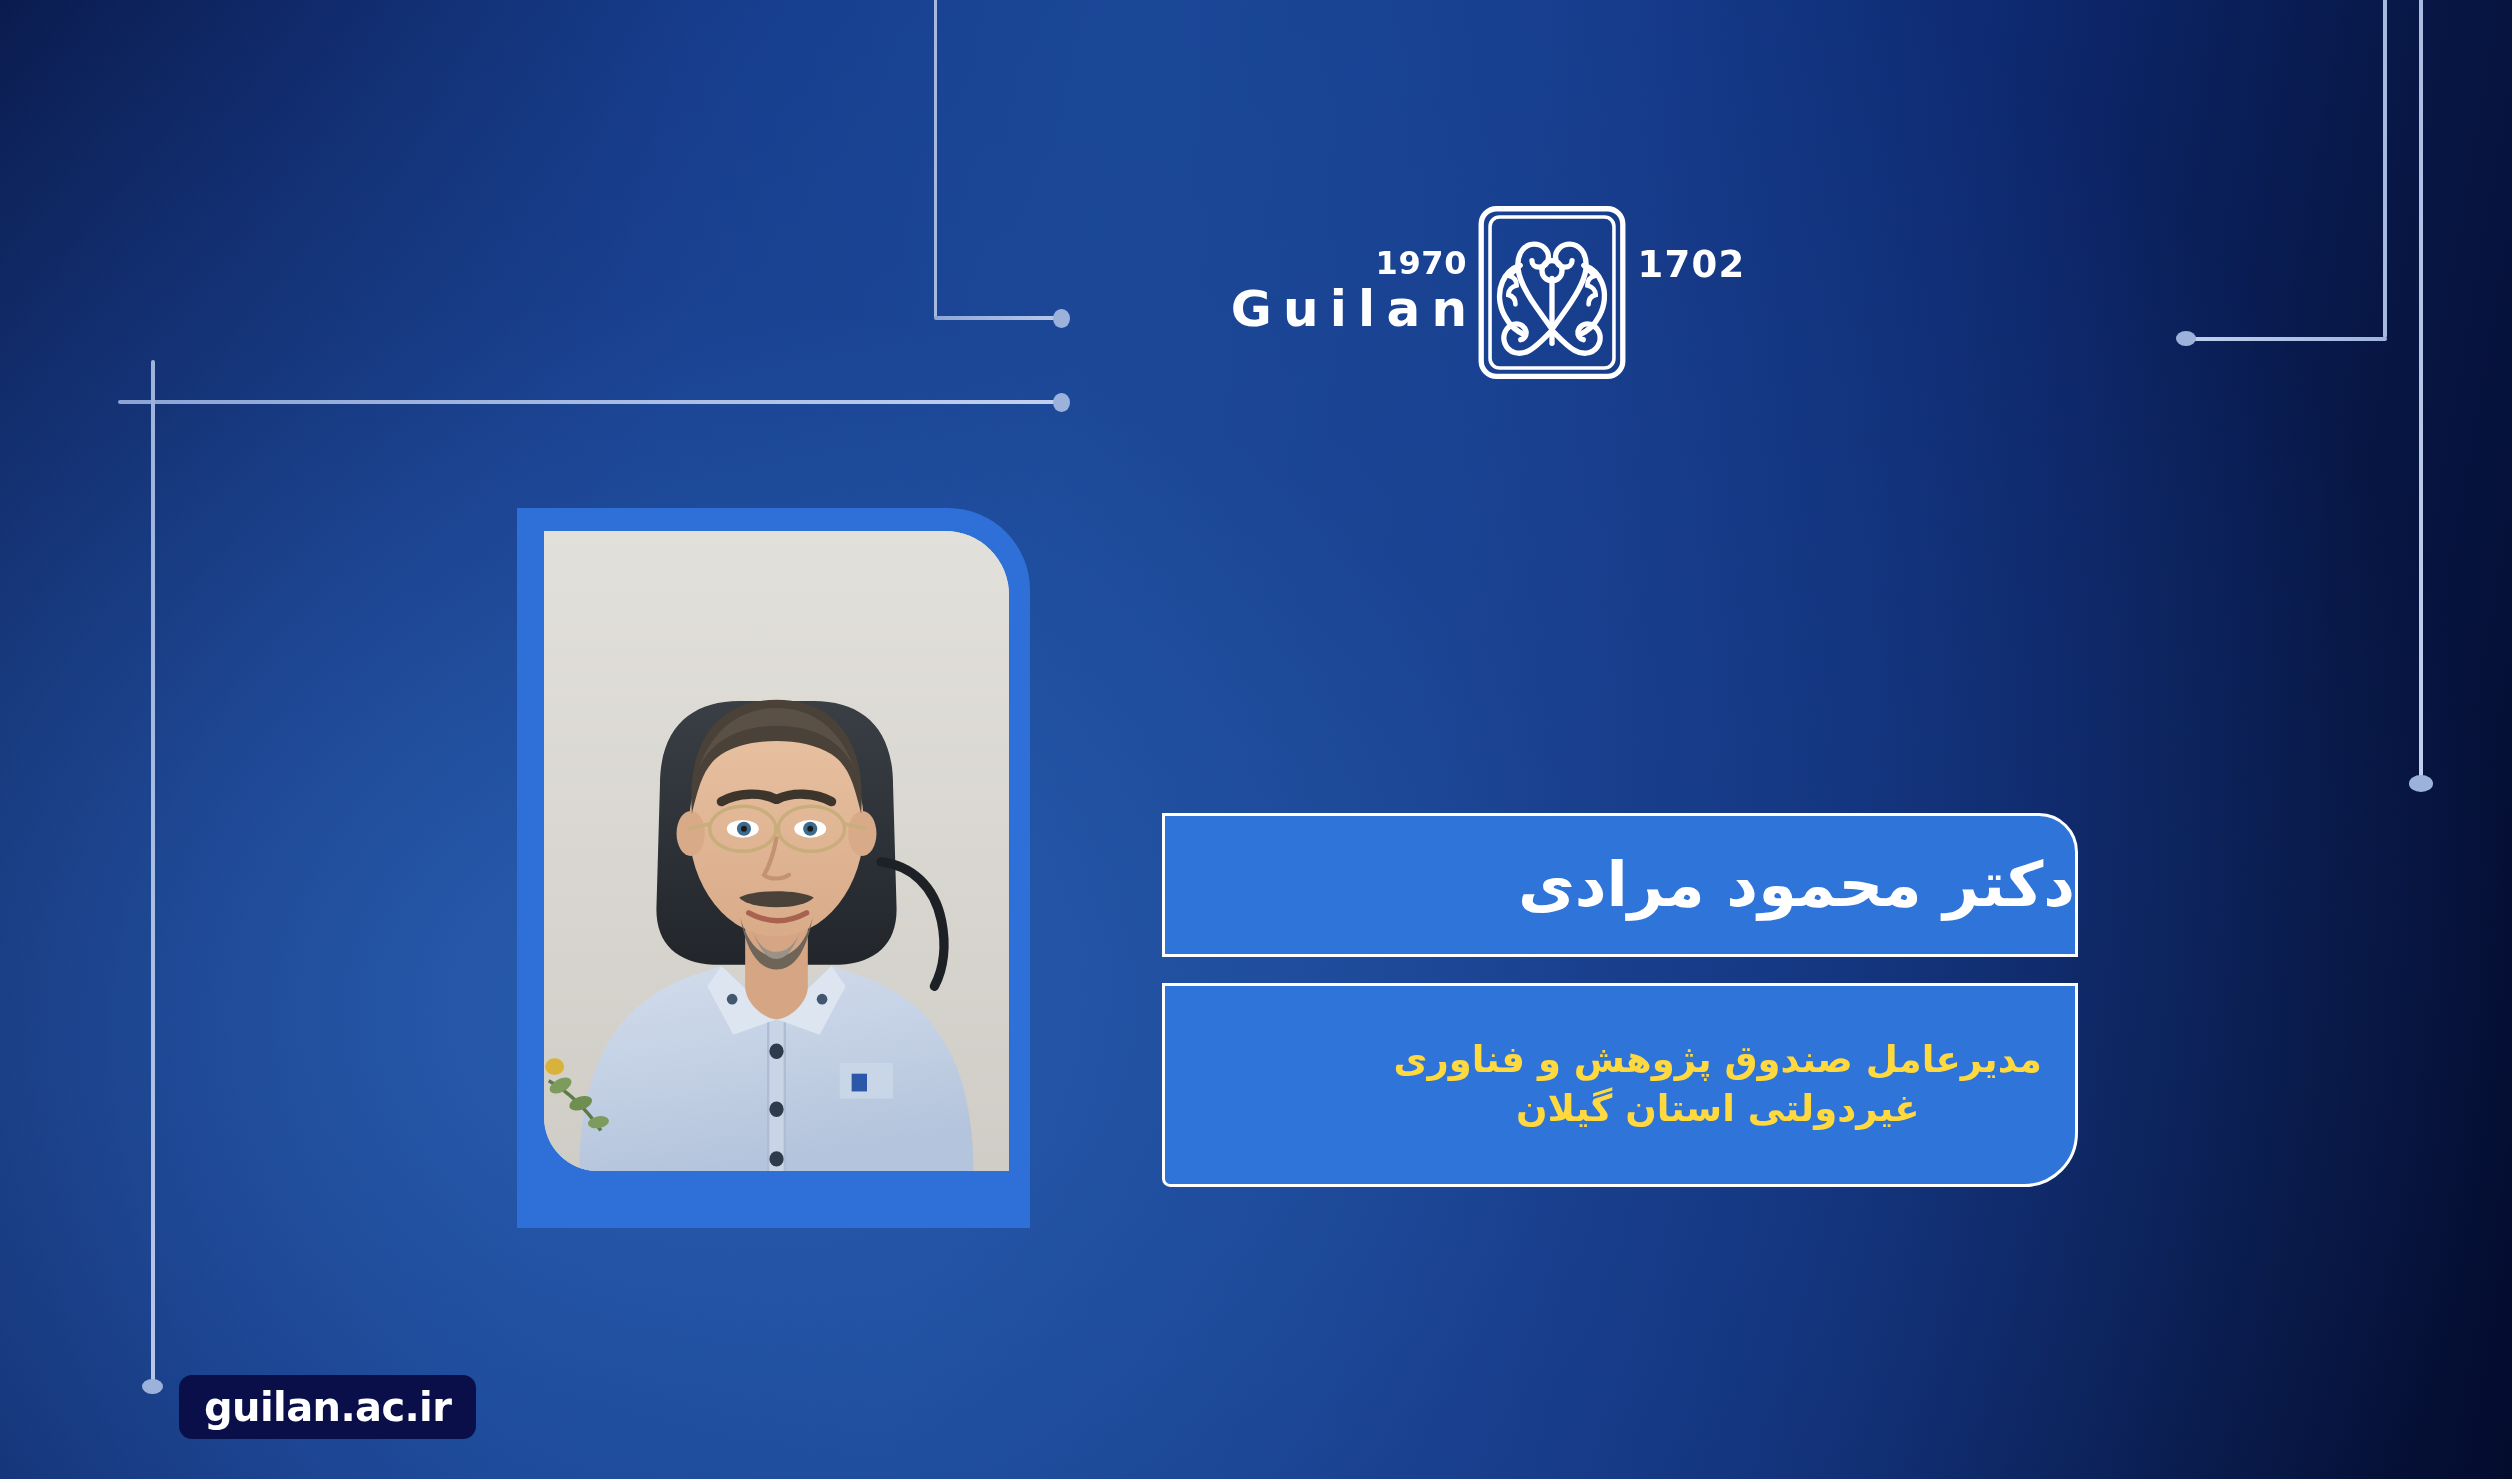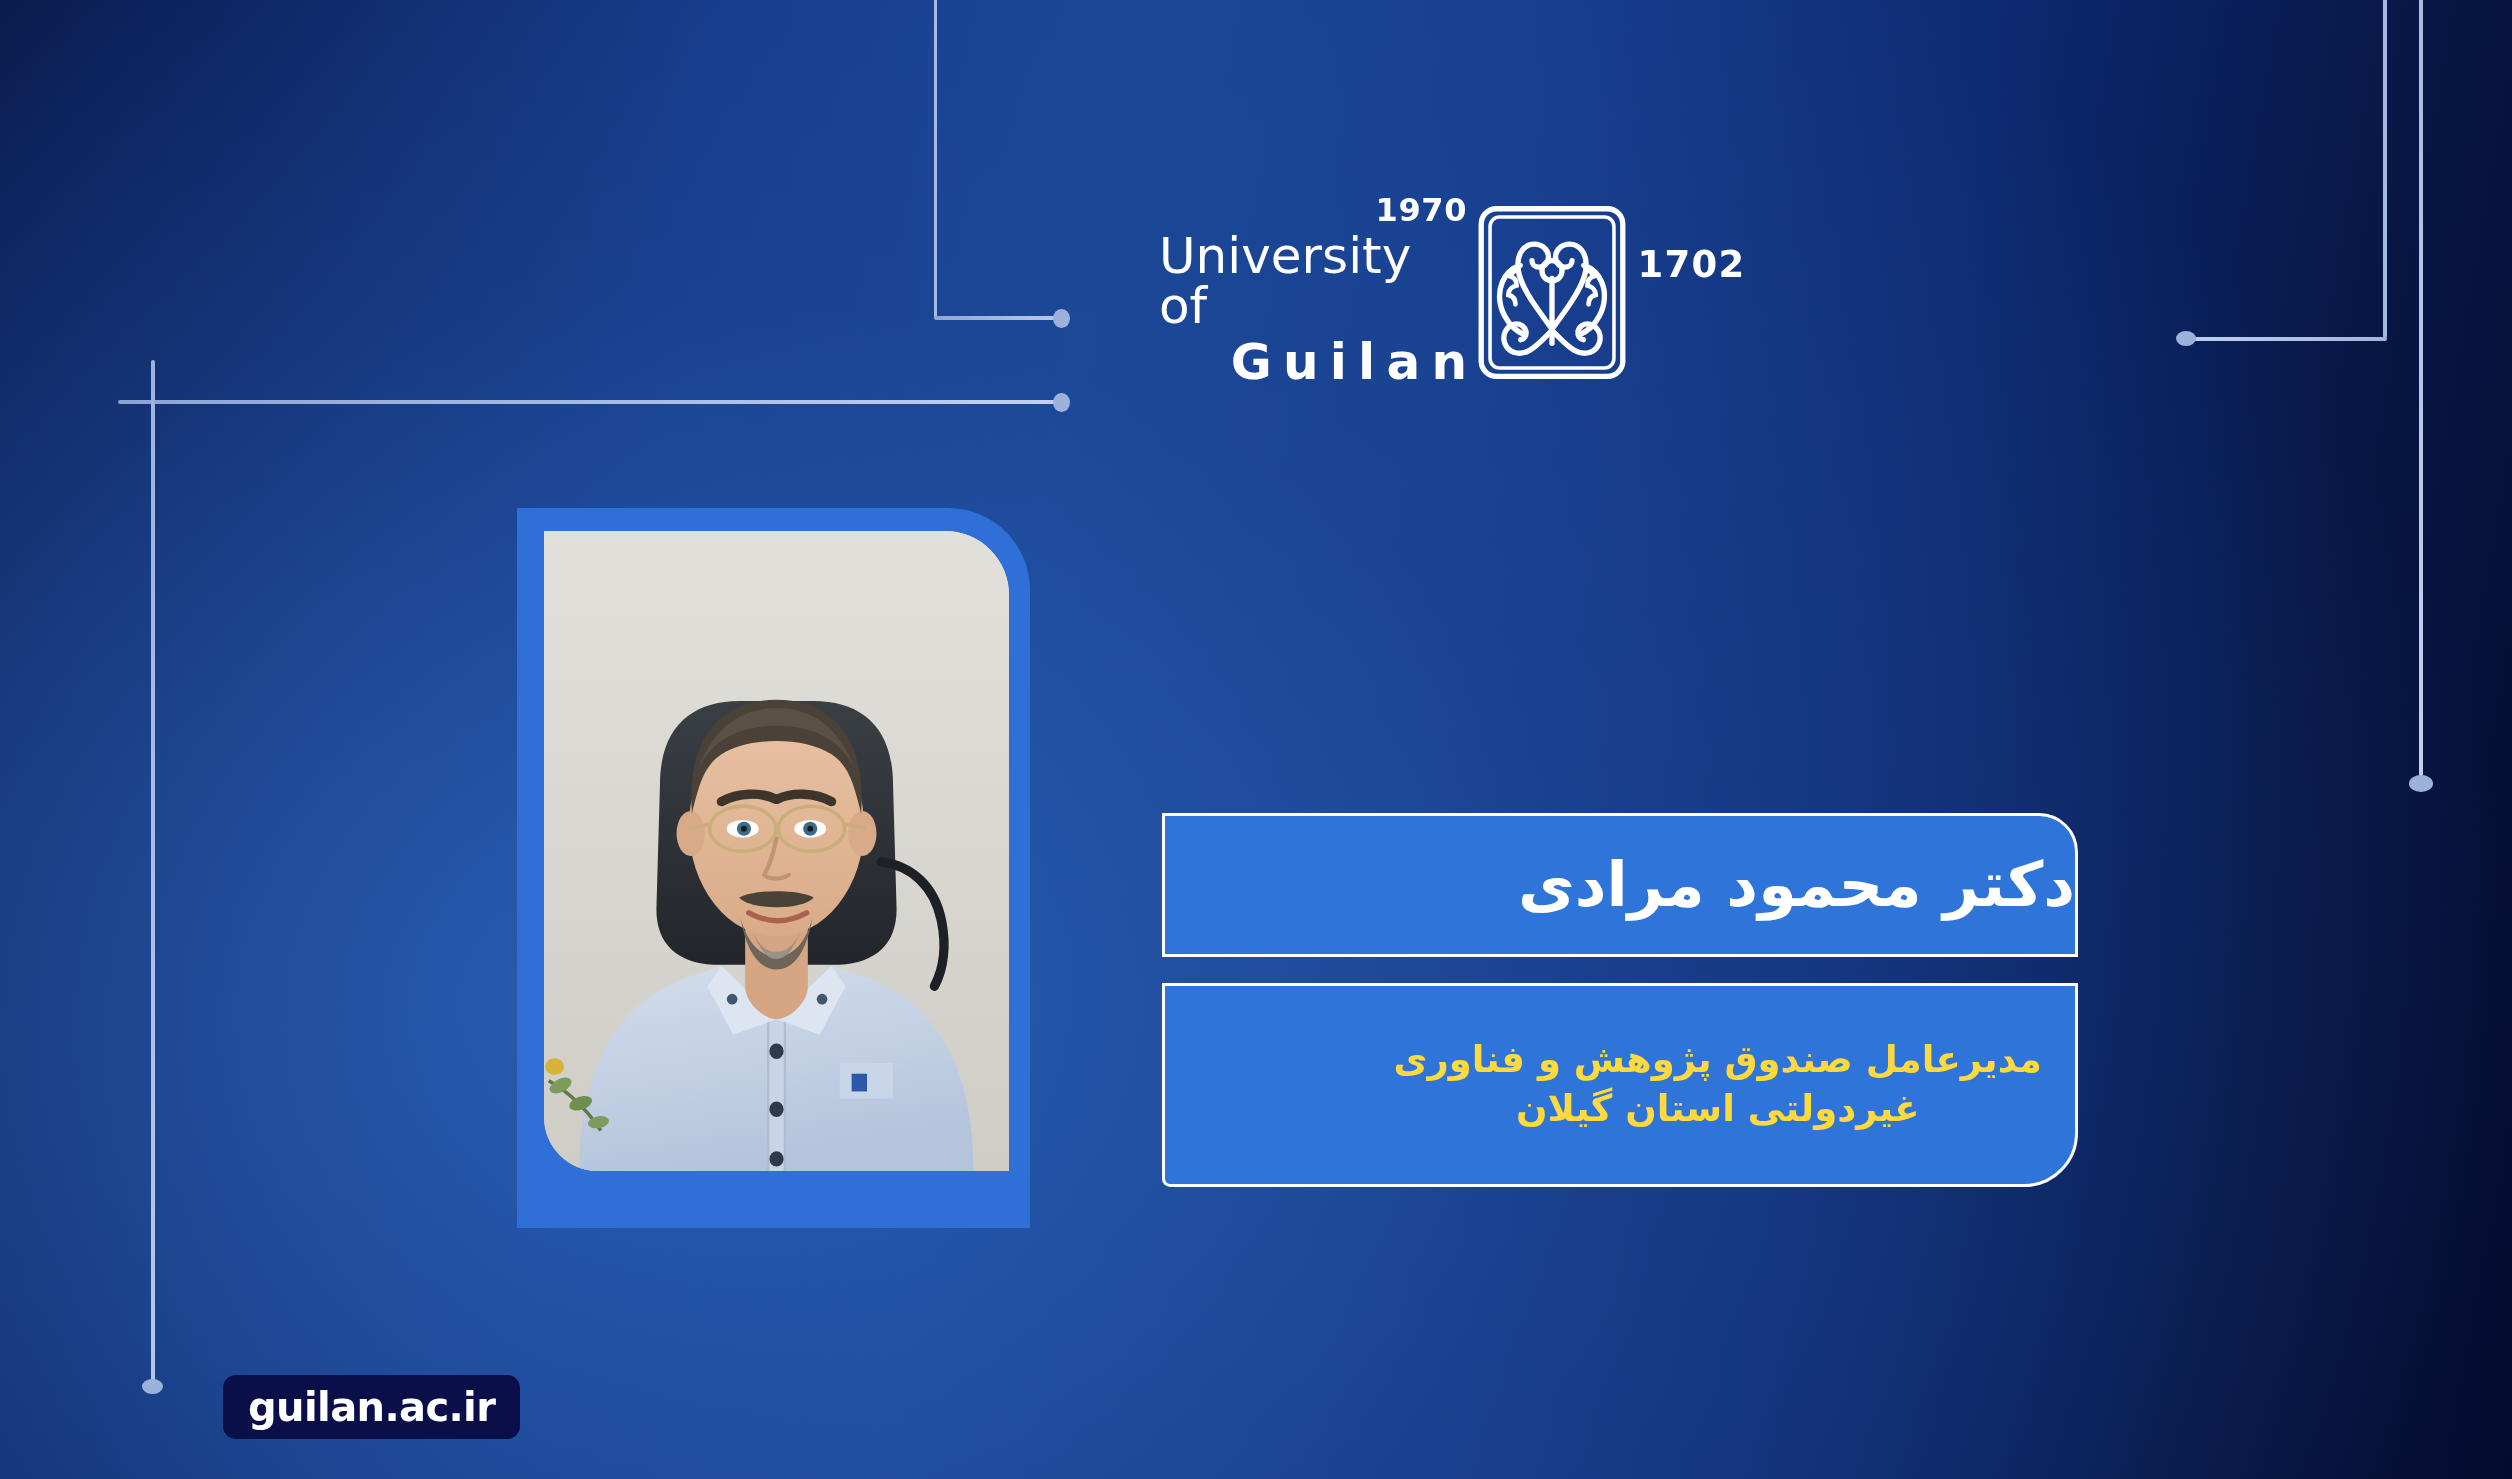--- a/index.html
+++ b/index.html
@@ -114,21 +114,21 @@
     color:#ffd93d;font-size:37px;font-weight:700;line-height:1.32;
     font-family:"DejaVu Sans","Liberation Sans",sans-serif;
     display:block;
   }
 
   
   .url-pill{
     position:absolute;left:179px;top:1375px;
     height:64px;padding:0 25px;
     background:#0a0f4a;border-radius:13px;
-    display:flex;align-items:center;justify-content:center;direction:ltr;margin-left:44px;
+    display:flex;align-items:center;justify-content:center;direction:ltr;
   }
   .url-pill span{
     color:#ffffff;font-size:40px;font-weight:700;letter-spacing:-0.6px;
     font-family:"DejaVu Sans","Liberation Sans",sans-serif;
   }
 </style>
 </head>
 <body>
 
 <div class="stage">
@@ -147,21 +147,20 @@
   <div class="deco d-tr-h"></div>
   <div class="dot  d-tr-dot"></div>
 
   <div class="deco d-r-v"></div>
   <div class="dot  d-r-v-dot"></div>
 
   <div class="logo">
 
     <div class="logo-en">
       <div class="logo-year-en">1970</div>
-      <div class="logo-univ">University of</div>
       <div class="logo-name">Guilan</div>
     </div>
 
     <div class="emblem">
       <svg viewBox="0 0 260 300" fill="none" xmlns="http://www.w3.org/2000/svg">
         <rect x="10" y="8" width="240" height="284" rx="26" stroke="#ffffff" stroke-width="9"></rect>
         <rect x="25" y="22" width="210" height="256" rx="16" stroke="#ffffff" stroke-width="6"></rect>
 
         <path d="M130 212 C130 212 118 196 104 176 C86 150 72 126 72 104
                  C72 82 84 68 100 68 C114 68 124 78 124 90

